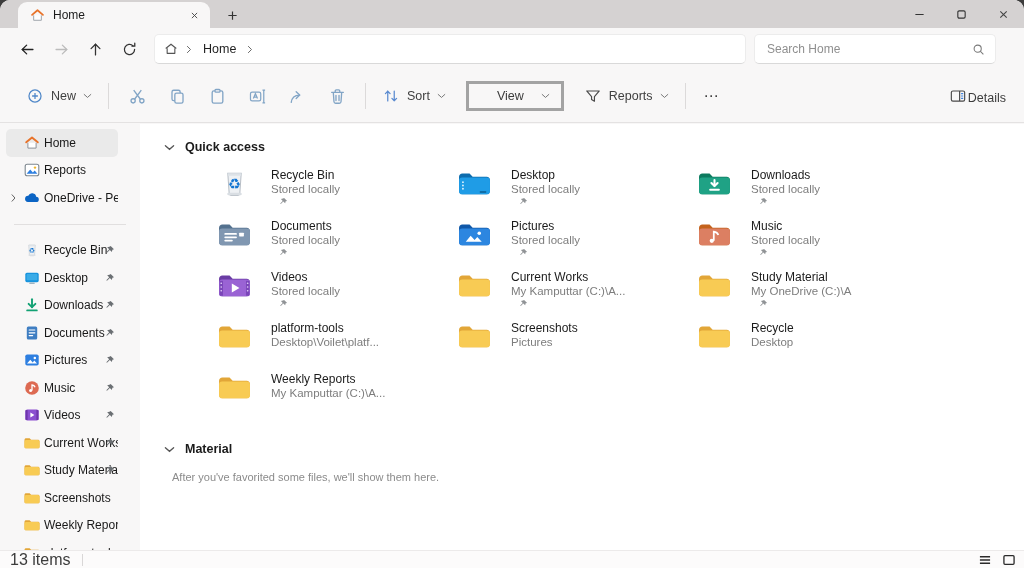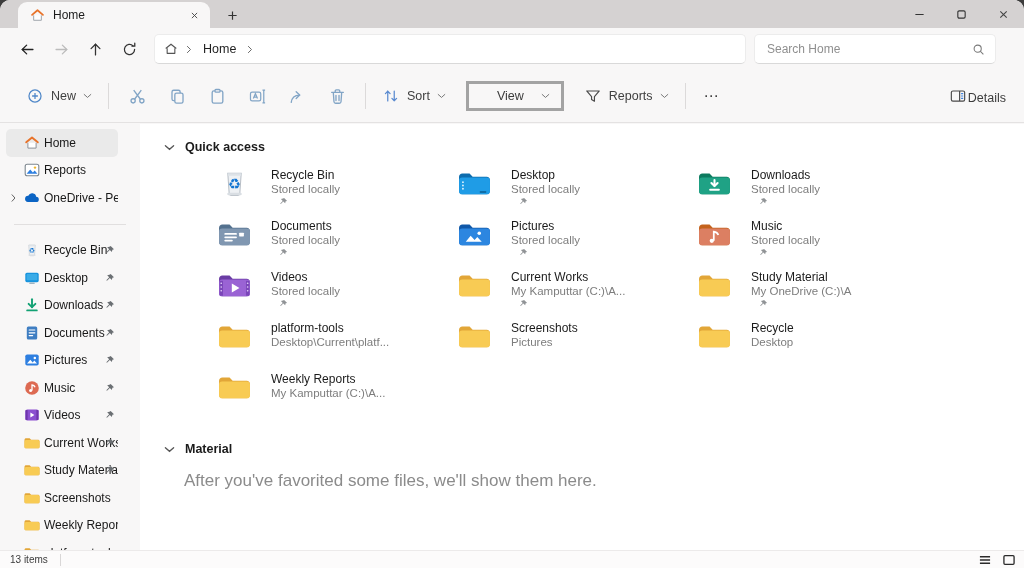--- a/index.html
+++ b/index.html
@@ -55,24 +55,24 @@
   .content{position:absolute;left:140px;right:0;top:124px;bottom:18px;background:#fff;overflow:hidden}
   .sec-head{display:flex;align-items:center;gap:10px;padding:11px 0 0 24px;height:24px}
   .sec-chev svg{width:11px;height:7px}
   .sec-title{font-size:12.5px;font-weight:bold;color:#1b1b1b}
   .qa-grid{display:grid;grid-template-columns:repeat(3,240px);grid-auto-rows:51px;margin:9px 0 0 78px}
   .qa-item{display:flex;gap:20px;align-items:flex-start}
   .qa-ico{width:33px;height:29px;margin-top:1px}.qa-ico svg{width:33px;height:29px}
   .qa-title{font-size:12px;color:#1b1b1b;line-height:14px}
   .qa-sub{font-size:11.5px;color:#7d7d7d;line-height:14px}
   .qa-pin{margin:1px 0 0 8px}.qa-pin svg{width:9px;height:9px;opacity:.75}
-  .fav-empty{margin:10px 0 0 44px;font-size:17px;color:#8b8b8b}
+  .fav-empty{margin:10px 0 0 32px;font-size:11px;color:#8b8b8b}
   
   .statusbar{position:absolute;left:0;right:0;bottom:0;height:18px;background:#fcfbfb;border-top:1px solid #eceaea;display:flex;align-items:center;padding:0 8px 0 10px;box-sizing:border-box}
-  .status-count{font-size:10px;color:#3c3c3c}
+  .status-count{font-size:16px;color:#3c3c3c}
   .status-sep{width:1px;height:12px;background:#d9d7d7;margin-left:12px}
   .status-icons{margin-left:auto;display:flex;gap:10px;align-items:center}
   .status-icons span svg{width:14px;height:14px}
 </style>
 </head>
 <body>
 
 <div class="window">
 
   <div class="tabstrip">
@@ -692,21 +692,21 @@
         </article>
         <article class="qa-item">
           <span class="qa-ico">
             <svg viewBox="0 0 32 27">
               <path d="M1 7c0-1.8 1.4-3.2 3.2-3.2h7l3 3.1h13.6c1.8 0 3.2 1.4 3.2 3.2v10.7c0 1.8-1.4 3.2-3.2 3.2H4.2C2.4 24 1 22.6 1 20.8z" fill="#e2a638"></path>
               <rect x="1" y="7.6" width="30" height="16.4" rx="3" fill="#f8cb54"></rect>
             </svg>
           </span>
           <div class="qa-text">
             <div class="qa-title">platform-tools</div>
-            <div class="qa-sub">Desktop\Current\platf...</div>
+            <div class="qa-sub">Desktop\Voilet\platf...</div>
           </div>
         </article>
         <article class="qa-item">
           <span class="qa-ico">
             <svg viewBox="0 0 32 27">
               <path d="M1 7c0-1.8 1.4-3.2 3.2-3.2h7l3 3.1h13.6c1.8 0 3.2 1.4 3.2 3.2v10.7c0 1.8-1.4 3.2-3.2 3.2H4.2C2.4 24 1 22.6 1 20.8z" fill="#e2a638"></path>
               <rect x="1" y="7.6" width="30" height="16.4" rx="3" fill="#f8cb54"></rect>
             </svg>
           </span>
           <div class="qa-text">

